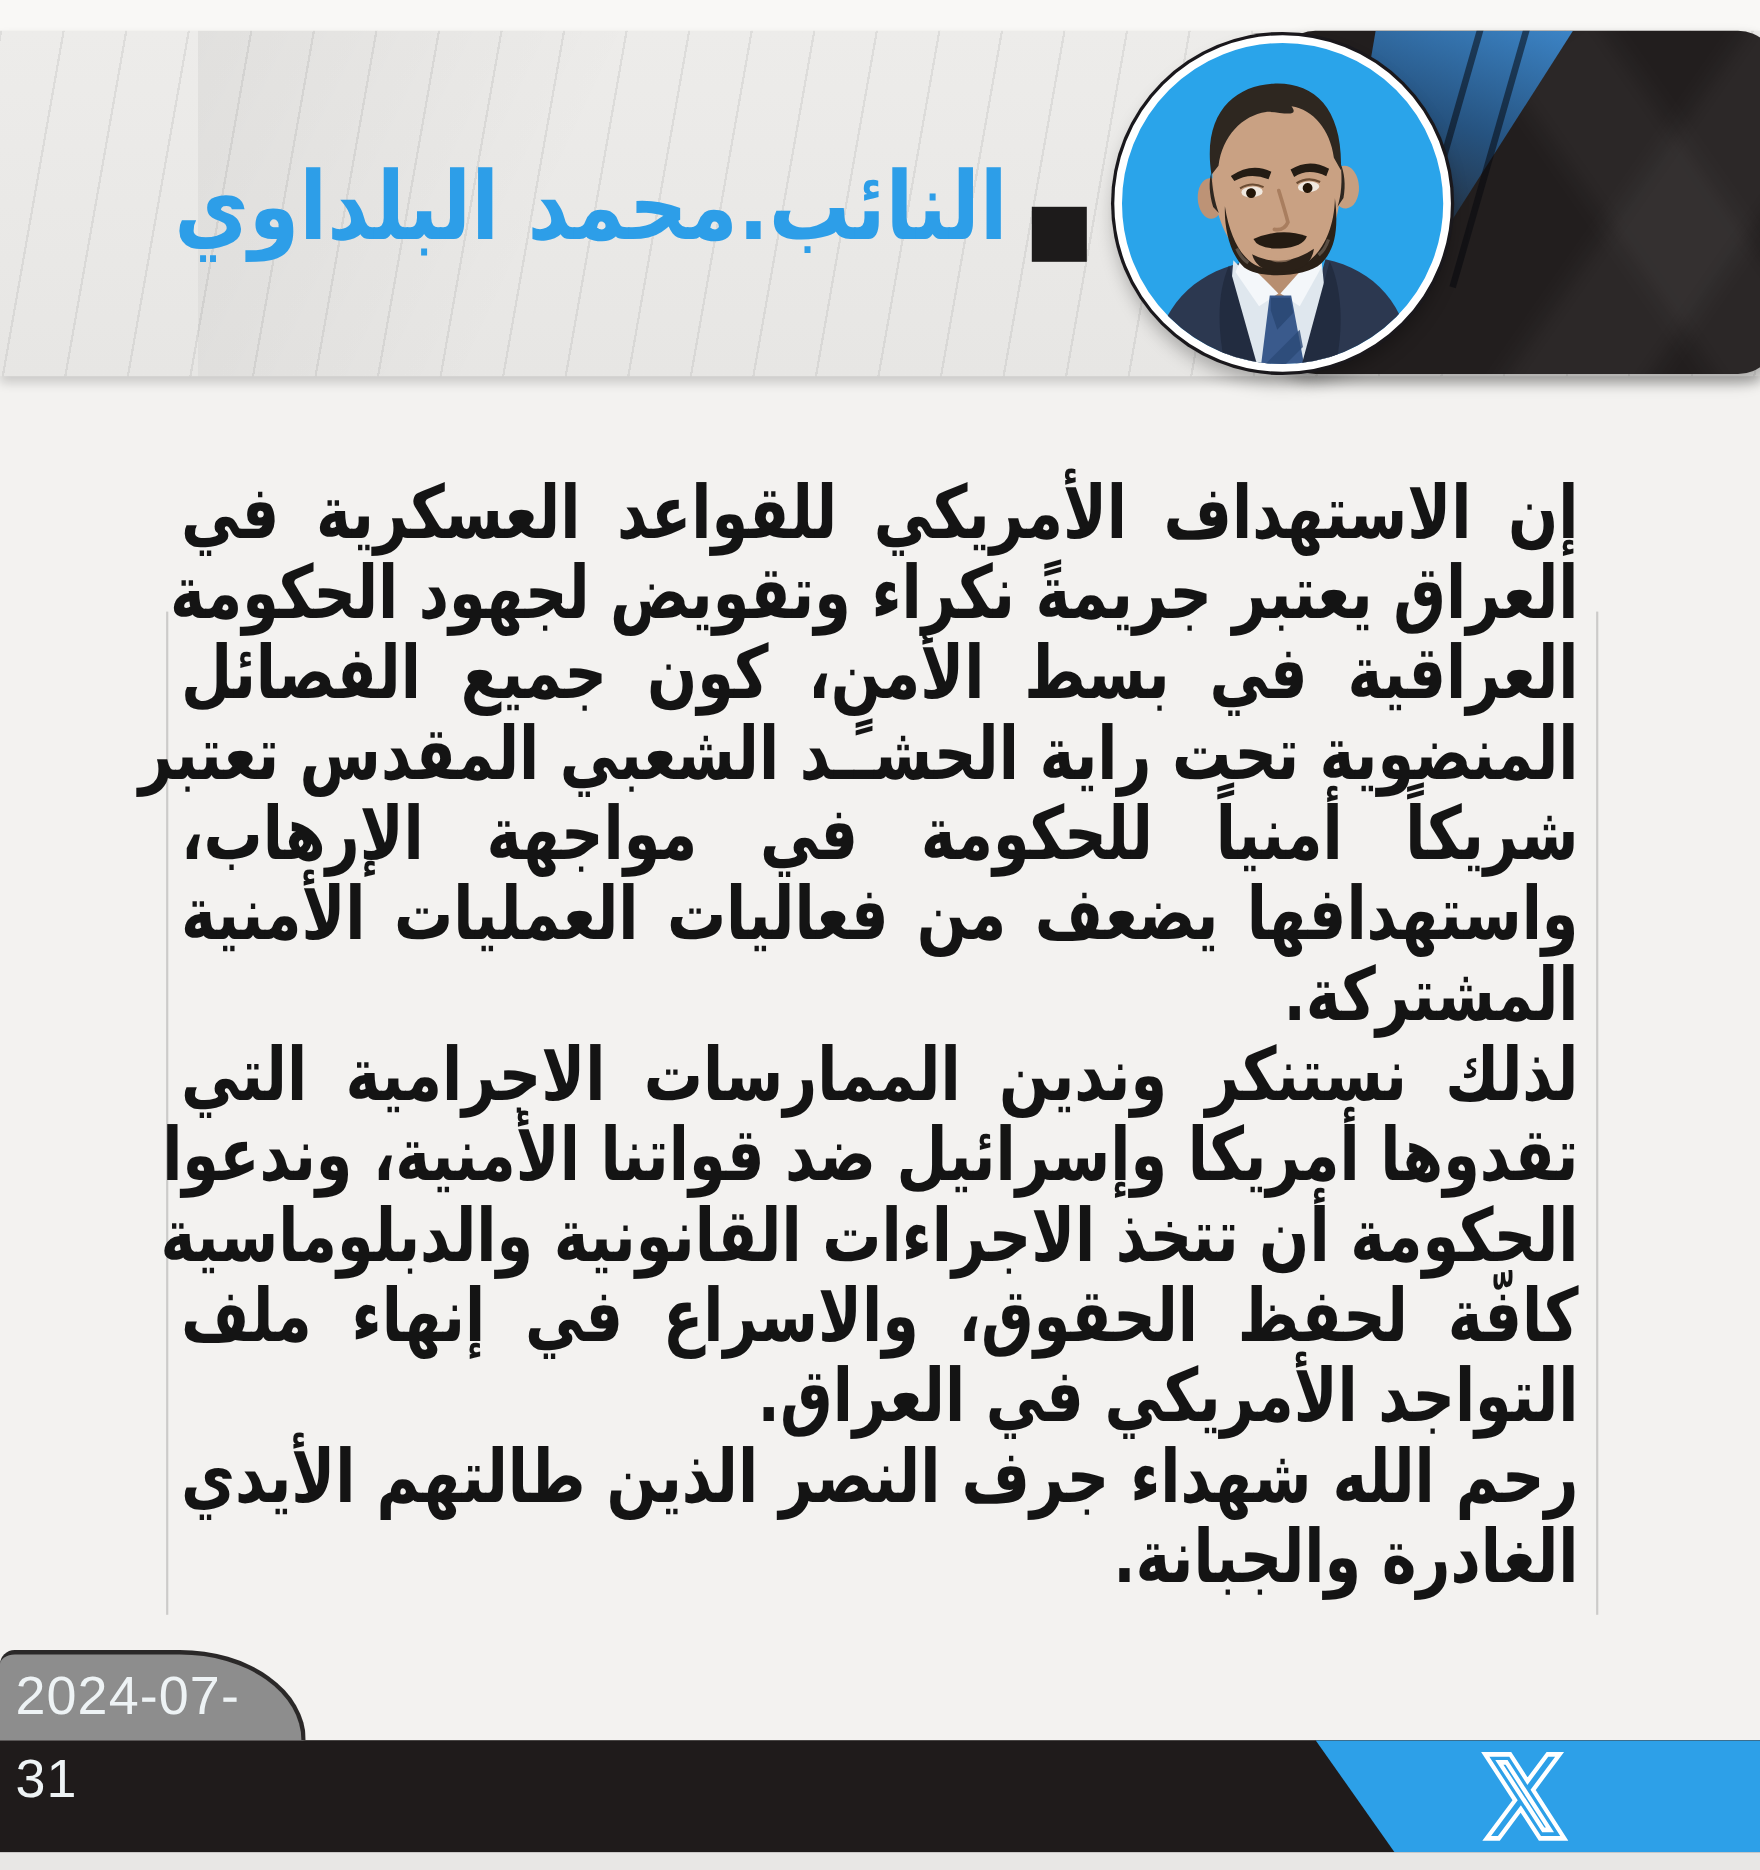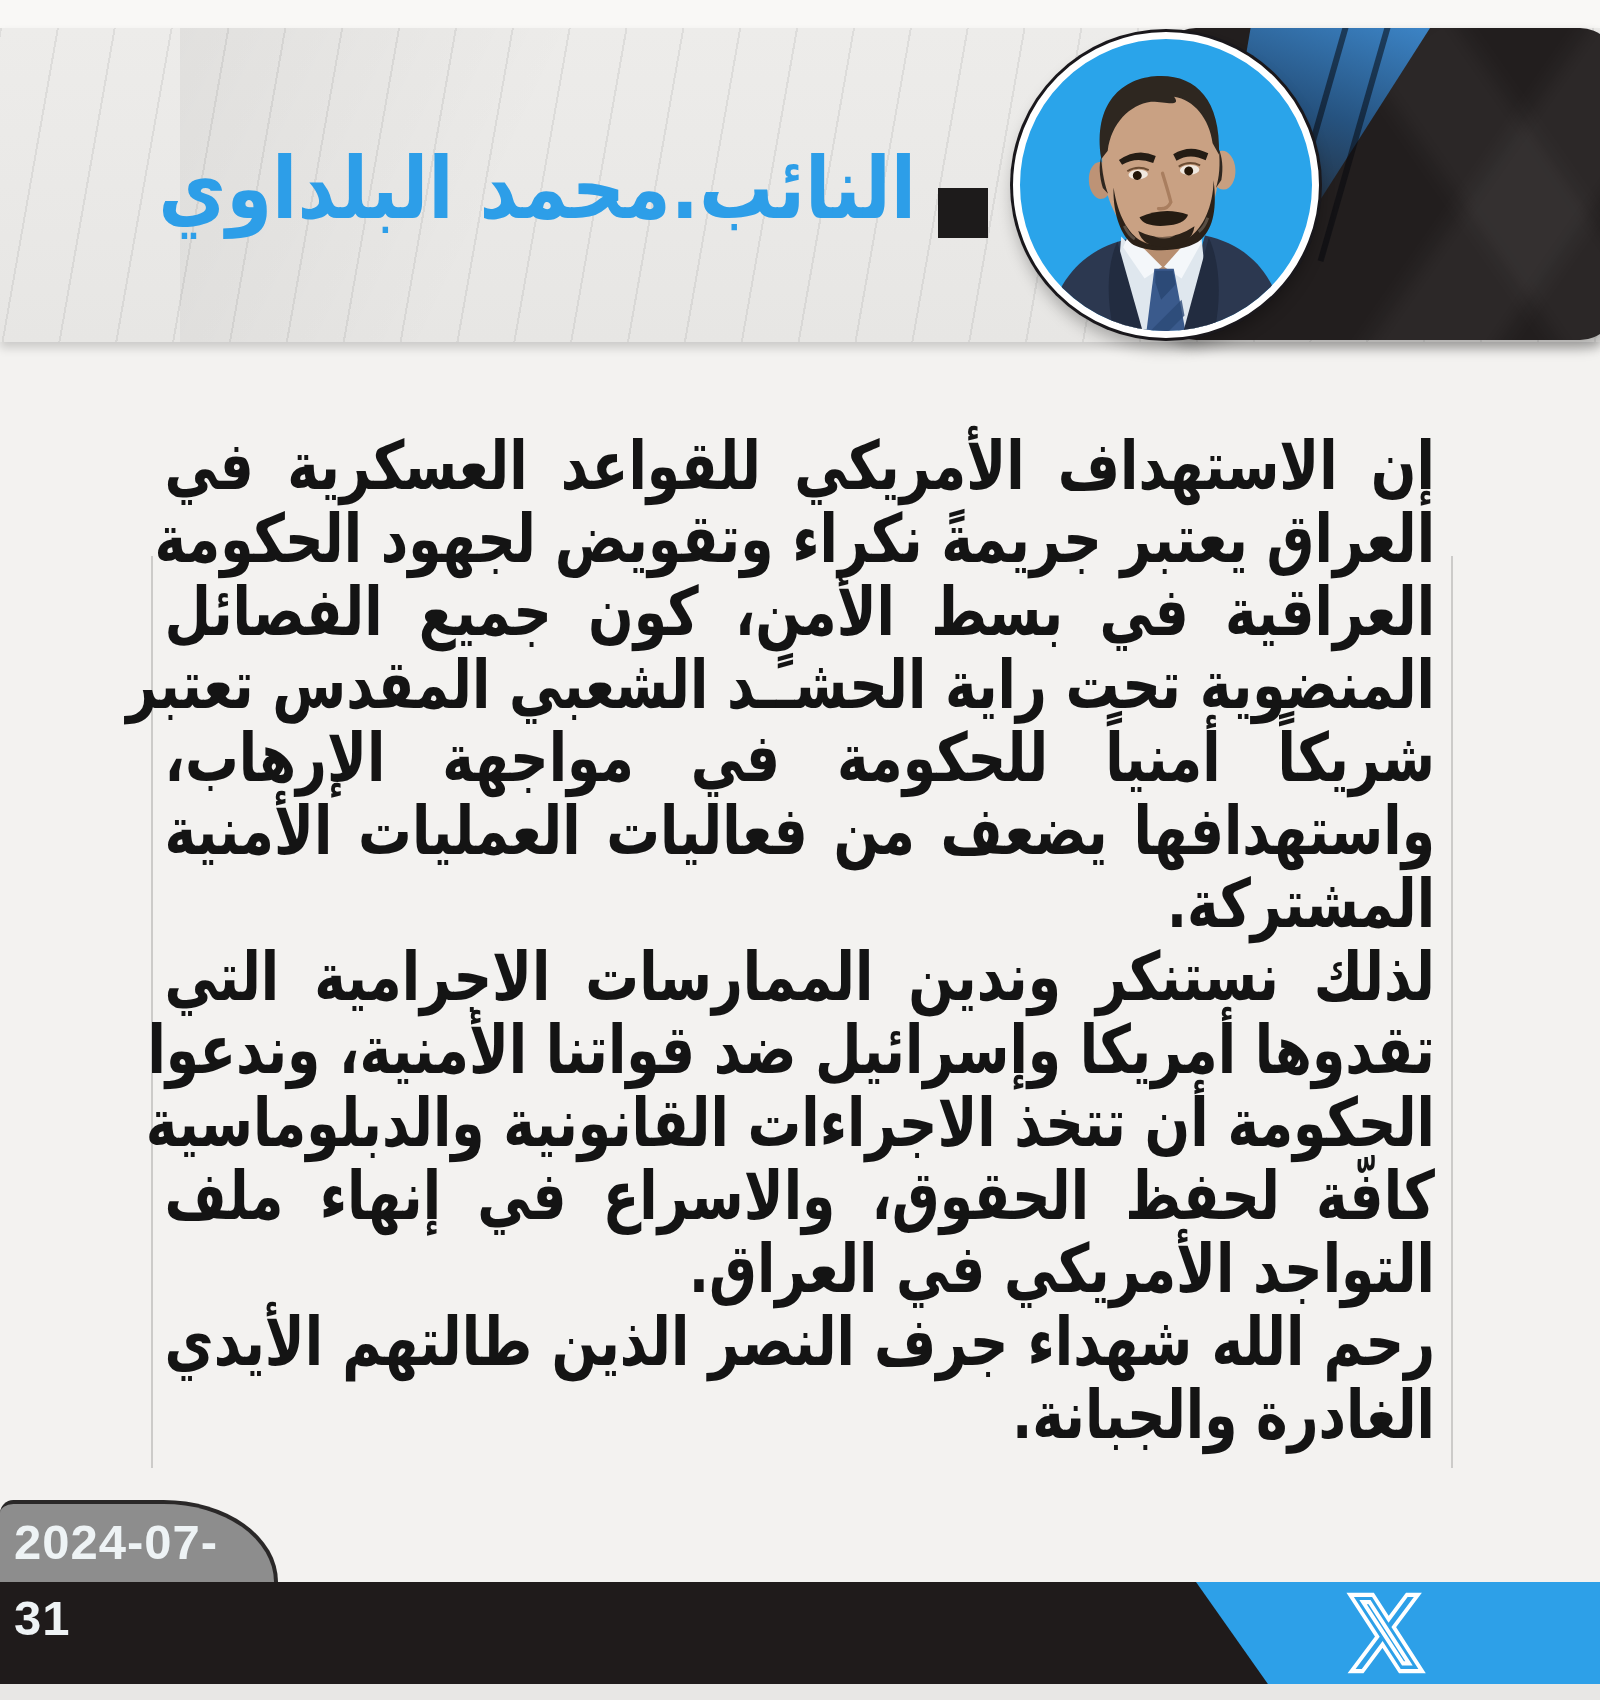--- a/index.html
+++ b/index.html
@@ -50,21 +50,21 @@
   .body-line{height:73px;line-height:73px;white-space:nowrap;
         text-align:justify;text-align-last:justify;}
   .body-line.end{text-align-last:right;white-space:normal;}
   .guide{position:absolute;top:556px;height:912px;width:2px;background:rgba(0,0,0,0.16);}
   .guide.left{left:151px;} .guide.right{left:1451px;}
   
   .date-tab{position:absolute;left:0;top:1500px;width:278px;height:82px;background:var(--tabgray);
         border-top:4px solid #2a2828;border-right:4px solid #2a2828;
         border-top-left-radius:14px;border-top-right-radius:120px 86px;z-index:3;
         box-sizing:border-box;}
-  .date-text{font-family:"Liberation Sans","DejaVu Sans",sans-serif;font-weight:bold;
+  .date-text{font-family:"Liberation Sans","DejaVu Sans",sans-serif;font-weight:normal;
         font-size:49px;color:var(--datetext);line-height:76px;padding-left:14px;
         letter-spacing:1px;}
   .bottom-bar{position:absolute;left:0;top:1582px;width:1600px;height:102px;background:var(--bardark);}
   .blue-cut{position:absolute;left:1196px;top:0;width:404px;height:102px;background:#2da0e8;
         clip-path:polygon(0 0, 100% 0, 100% 100%, 17.8% 100%);}
   .x-logo{position:absolute;left:1346px;top:1586px;width:80px;height:94px;z-index:4;}
   .bottom-strip{position:absolute;left:0;top:1684px;width:1600px;height:16px;background:#e8e7e5;}
 </style>
 </head>
 <body>

